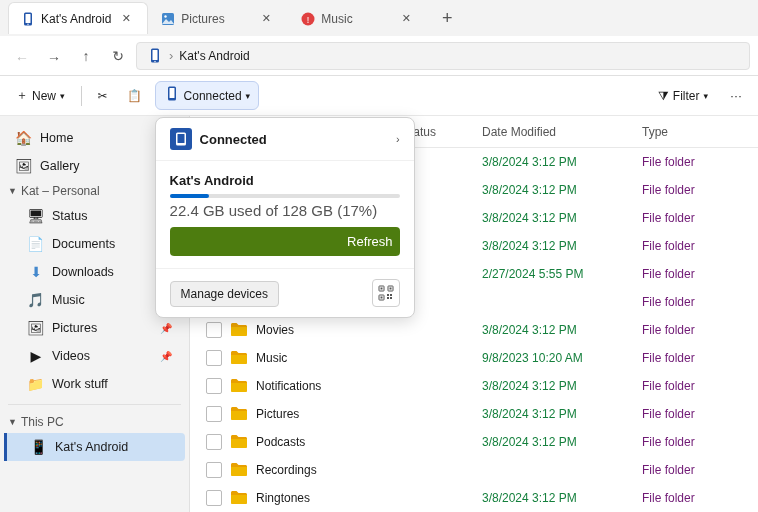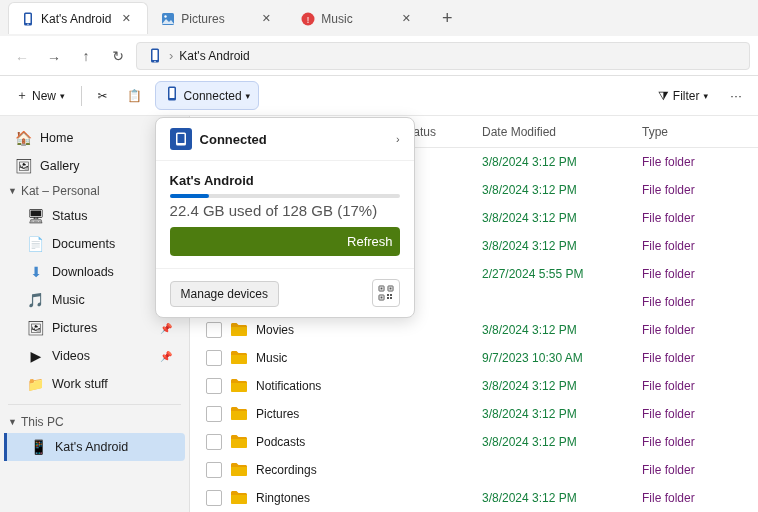--- a/index.html
+++ b/index.html
@@ -422,21 +422,21 @@
         <div class="file-row">
     <div class="file-checkbox"></div>
     <span class="file-icon folder-icon-svg">
       <svg width="18" height="16" viewBox="0 0 18 16">
         <path d="M1 3.5C1 2.67 1.67 2 2.5 2H6.5L8.5 4H15.5C16.33 4 17 4.67 17 5.5V13.5C17 14.33 16.33 15 15.5 15H2.5C1.67 15 1 14.33 1 13.5V3.5Z" fill="#e8a000"></path>
         <path d="M1 6H17V13.5C17 14.33 16.33 15 15.5 15H2.5C1.67 15 1 14.33 1 13.5V6Z" fill="#f0b800"></path>
       </svg>
     </span>
     <div class="file-name">Music</div>
     <div class="file-status"></div>
-    <div class="file-date">9/7/2023 10:30 AM</div>
+    <div class="file-date">9/8/2023 10:20 AM</div>
     <div class="file-type">File folder</div>
   </div>
         <div class="file-row">
     <div class="file-checkbox"></div>
     <span class="file-icon folder-icon-svg">
       <svg width="18" height="16" viewBox="0 0 18 16">
         <path d="M1 3.5C1 2.67 1.67 2 2.5 2H6.5L8.5 4H15.5C16.33 4 17 4.67 17 5.5V13.5C17 14.33 16.33 15 15.5 15H2.5C1.67 15 1 14.33 1 13.5V3.5Z" fill="#e8a000"></path>
         <path d="M1 6H17V13.5C17 14.33 16.33 15 15.5 15H2.5C1.67 15 1 14.33 1 13.5V6Z" fill="#f0b800"></path>
       </svg>
     </span>

